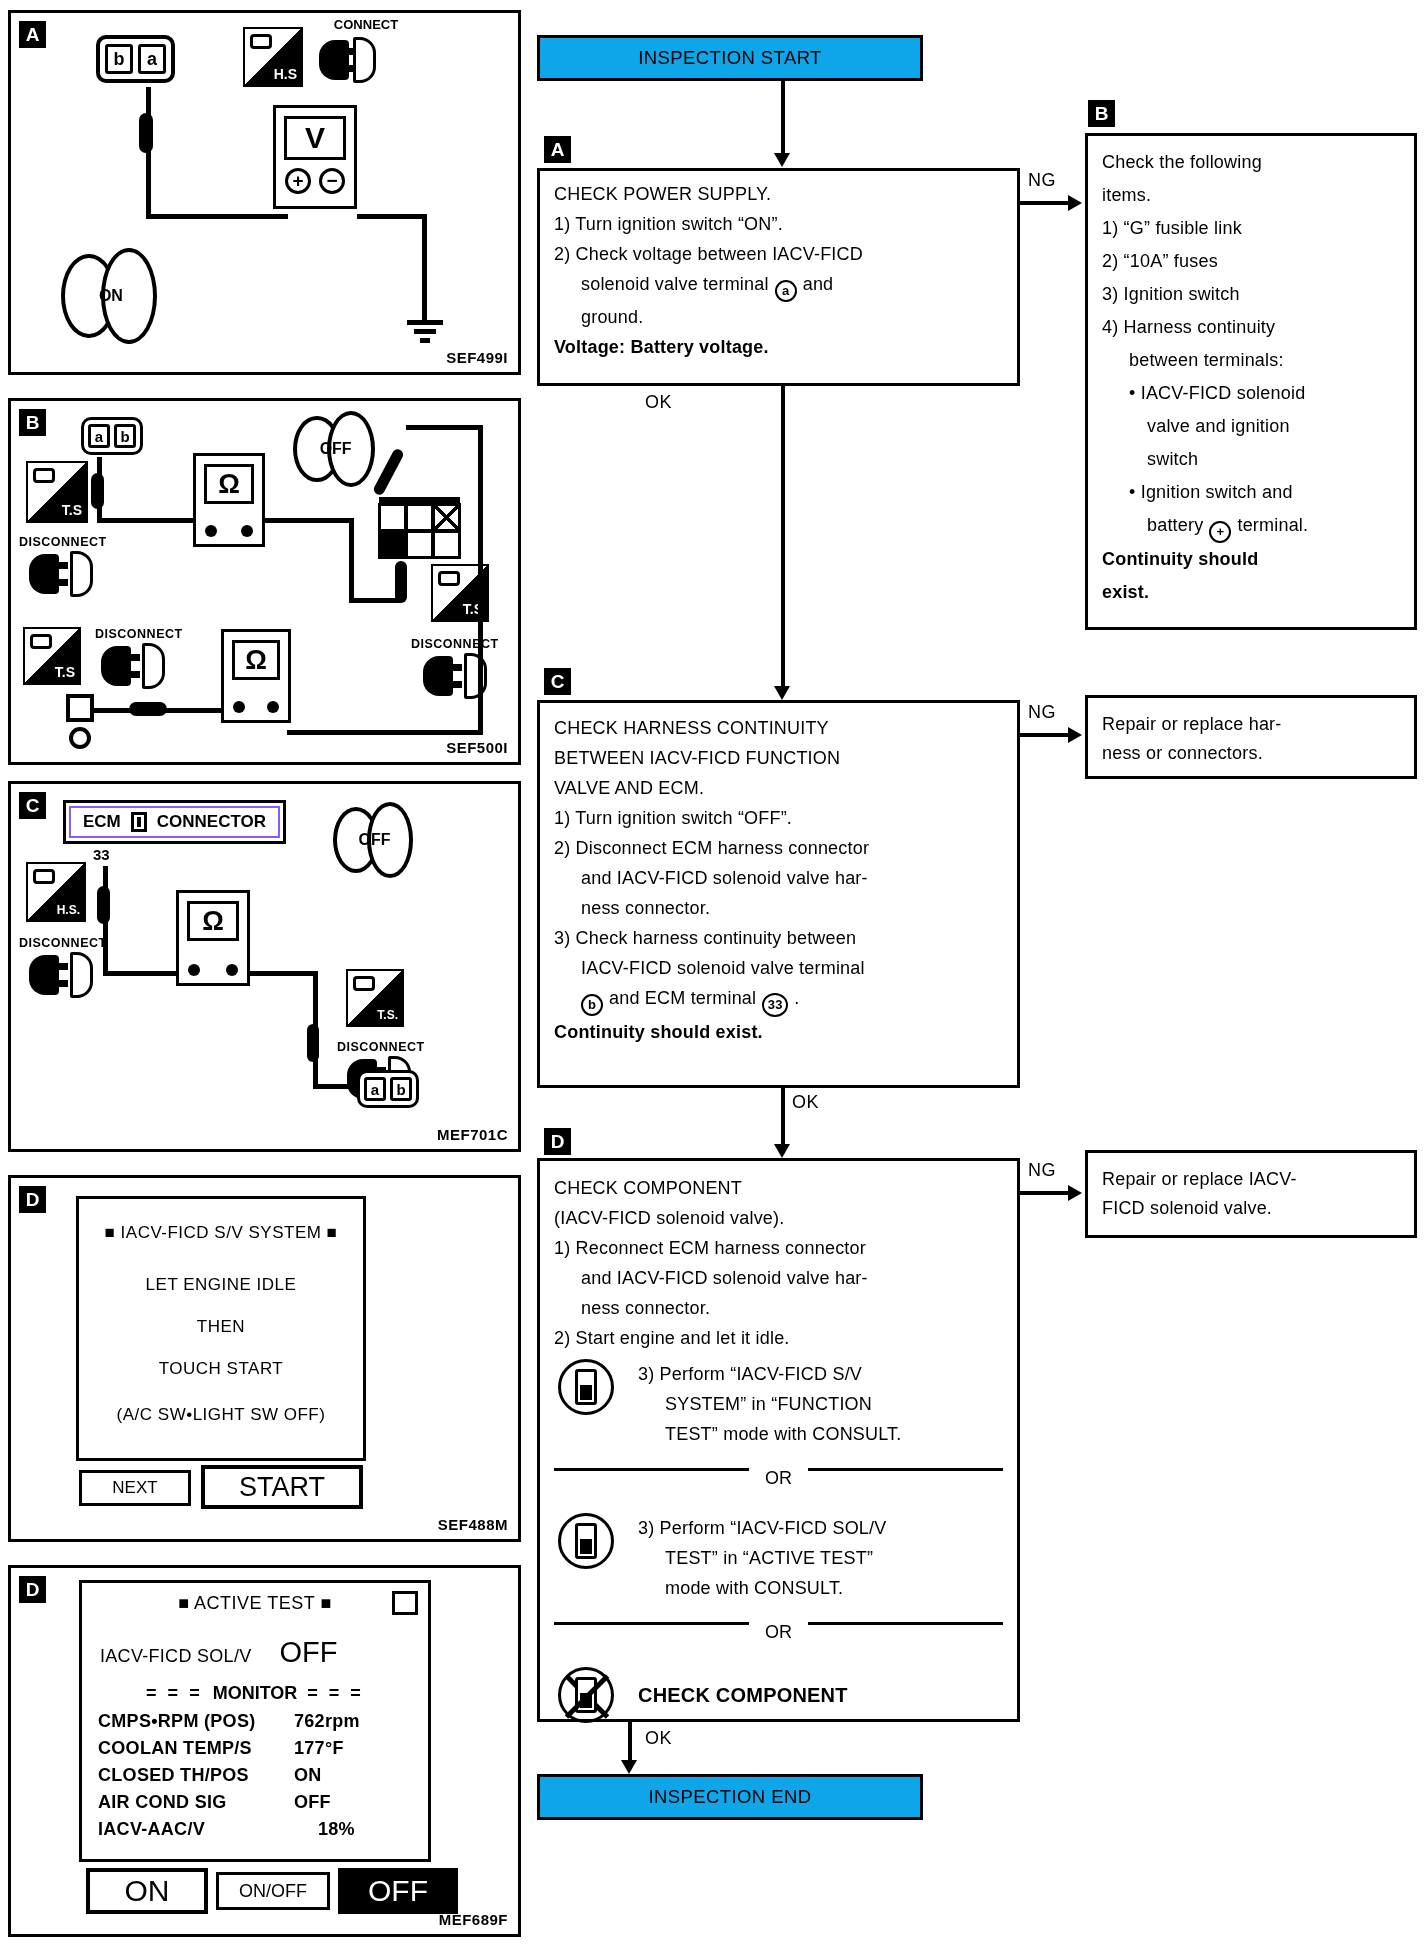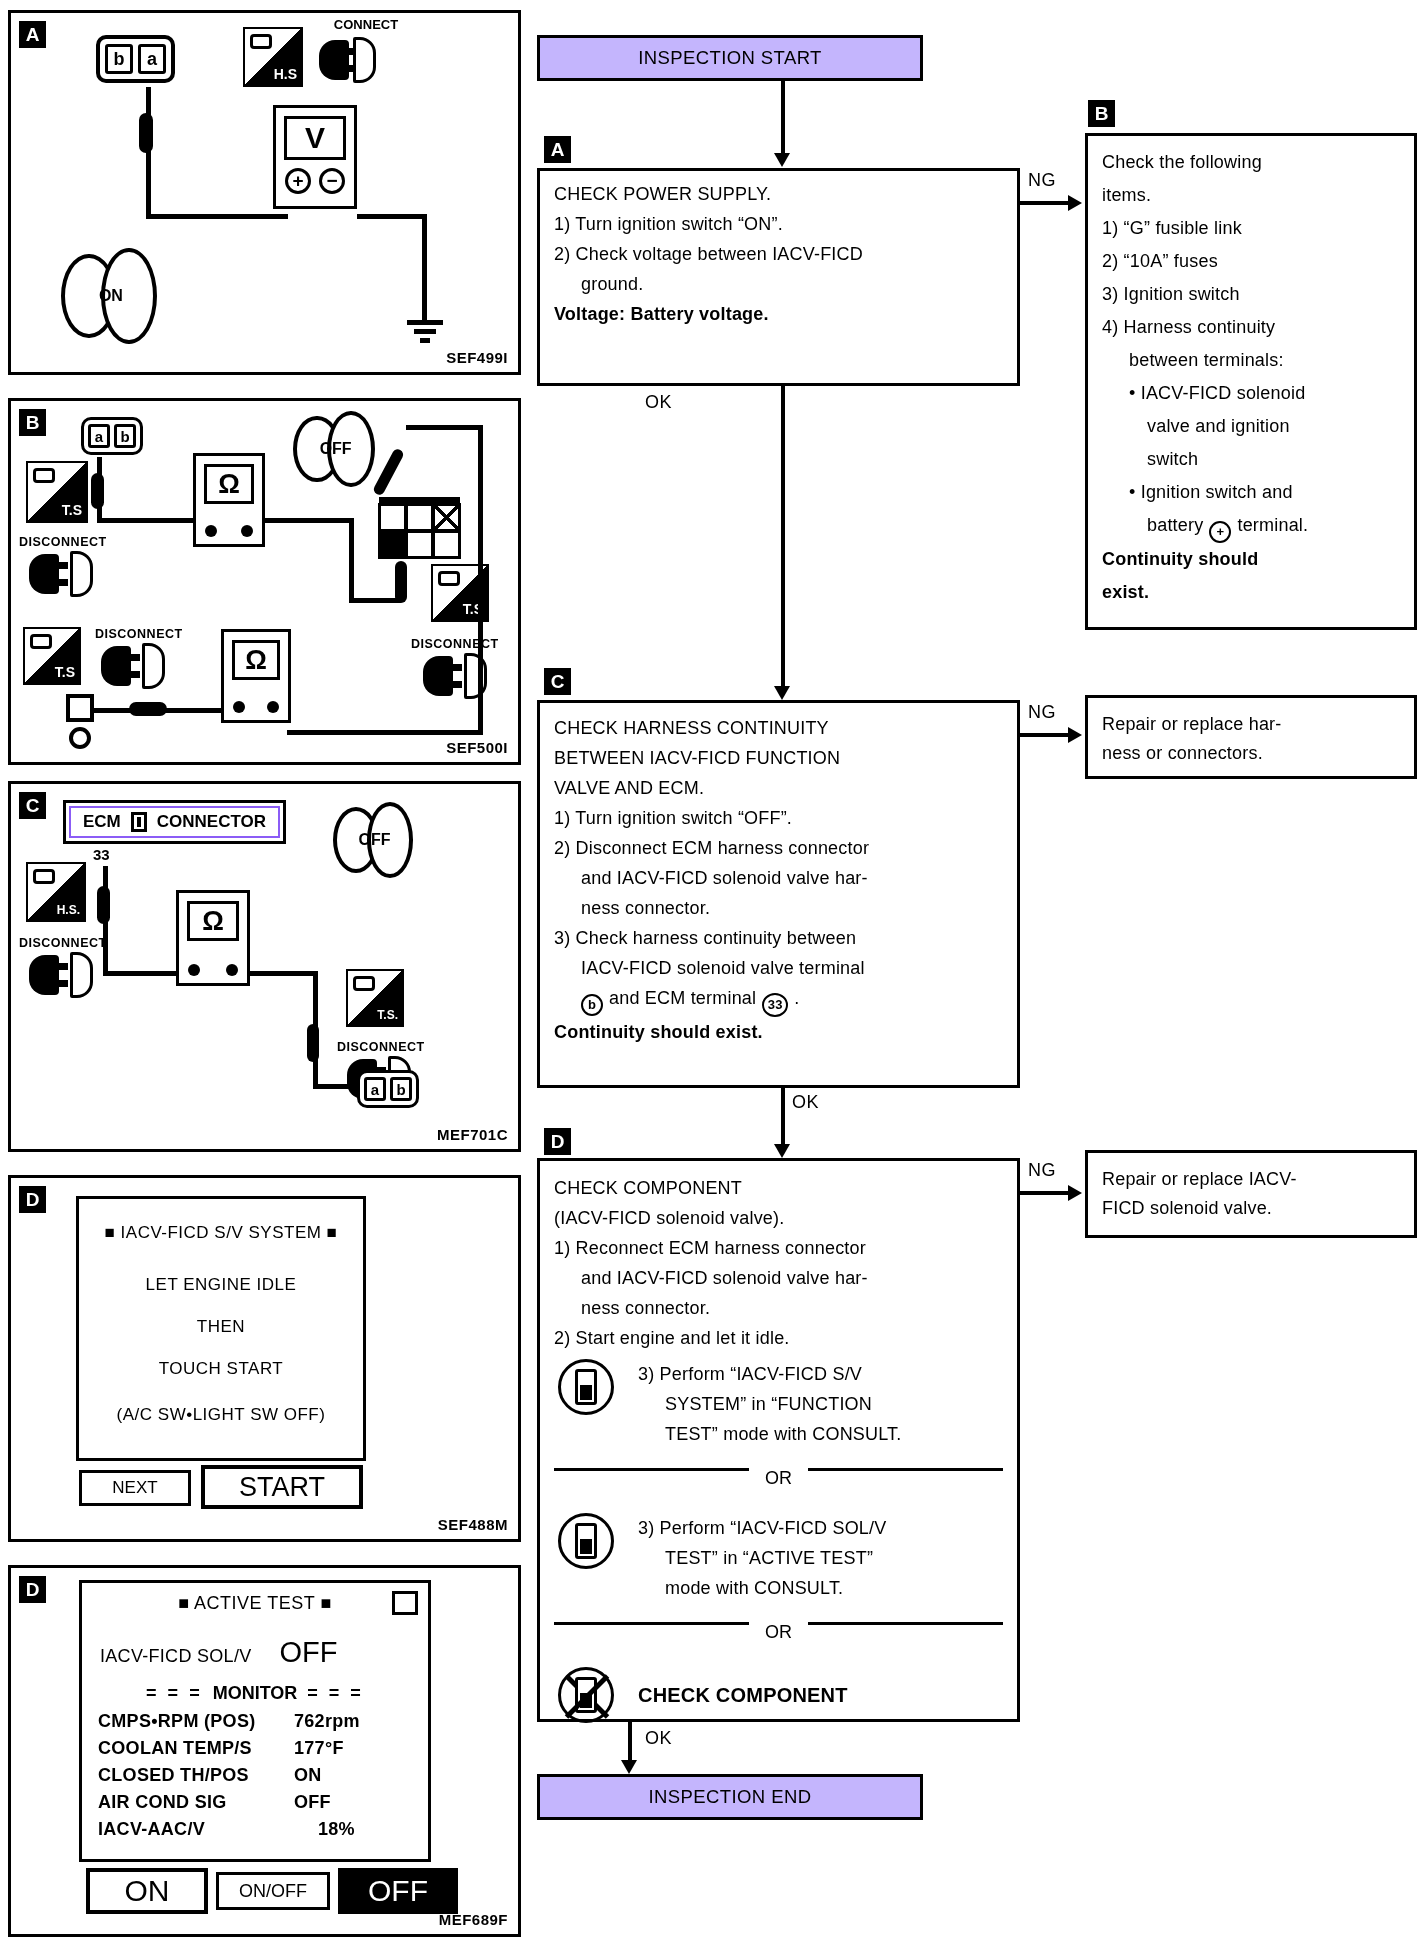--- a/index.html
+++ b/index.html
@@ -68,21 +68,21 @@
   .scr-line{text-align:center;font-size:17px;letter-spacing:.5px}
   .btn{position:absolute;border:3px solid #000;background:#fff;display:flex;align-items:center;justify-content:center}
   .btn.big{border-width:4px}
   .btn.inv{background:#000;color:#fff}
   .srow{display:flex;font-size:18px;font-weight:bold;line-height:27px;padding:0 16px;letter-spacing:.3px}
   .sn{width:196px}
   .mon{display:flex;justify-content:center;gap:10px;font-size:18px;font-weight:bold;margin:14px 0 4px}
   .eq{letter-spacing:3px}
   
   .fbox{position:absolute;border:3px solid #000;background:#fff;padding:8px 14px}
-  .cbox{position:absolute;border:3px solid #000;background:#c4b5fd;display:flex;align-items:center;justify-content:center;
+  .cbox{position:absolute;border:3px solid #000;background:#0ea5e9;display:flex;align-items:center;justify-content:center;
         font-size:18.5px;letter-spacing:.4px}
   .ln{font-size:18px;line-height:30px;white-space:nowrap;letter-spacing:.2px}
   .lnb{line-height:33px}
   .ind{padding-left:27px}
   .ind2{padding-left:45px}
   .bold{font-weight:bold}
   .clet{display:inline-flex;width:22px;height:22px;border:2px solid #000;border-radius:50%;align-items:center;
         justify-content:center;font-size:13px;font-weight:bold;margin:0 6px;vertical-align:-5px}
   .cnum{display:inline-flex;width:26px;height:24px;border:2px solid #000;border-radius:50%;align-items:center;
         justify-content:center;font-size:13px;font-weight:bold;margin:0 6px;vertical-align:-5px}
@@ -333,20 +333,21 @@
 
   <div class="cbox" style="left:537px;top:35px;width:386px;height:46px">INSPECTION START</div>
   <i class="wire" style="left:781px;top:81px;width:4px;height:73px"></i>
   <i class="ahead-d" style="left:774px;top:153px"></i>
 
   <div class="tag" style="left:544px;top:136px">A</div>
   <div class="fbox" style="left:537px;top:168px;width:483px;height:218px">
     <div class="ln">CHECK POWER SUPPLY.</div>
     <div class="ln">1) Turn ignition switch “ON”.</div>
     <div class="ln">2) Check voltage between IACV-FICD</div>
+    <div class="ln ind"><span>solenoid valve terminal</span><span class="clet">a</span><span>and</span></div>
     <div class="ln ind">ground.</div>
     <div class="ln bold">Voltage: Battery voltage.</div>
   </div>
   <span class="okng" style="left:1028px;top:170px">NG</span>
   <i class="wire" style="left:1020px;top:201px;width:50px;height:4px"></i>
   <i class="ahead-r" style="left:1068px;top:195px"></i>
 
   <span class="okng" style="left:645px;top:392px">OK</span>
   <i class="wire" style="left:781px;top:386px;width:4px;height:300px"></i>
   <i class="ahead-d" style="left:774px;top:686px"></i>

